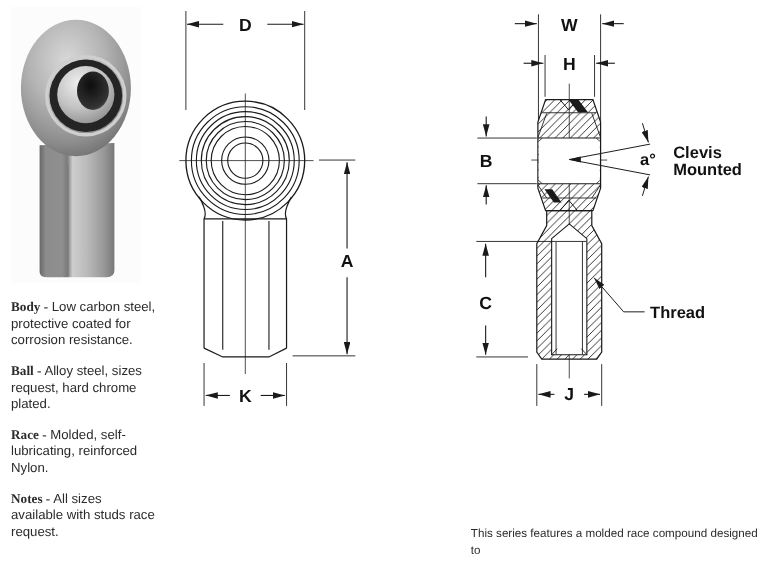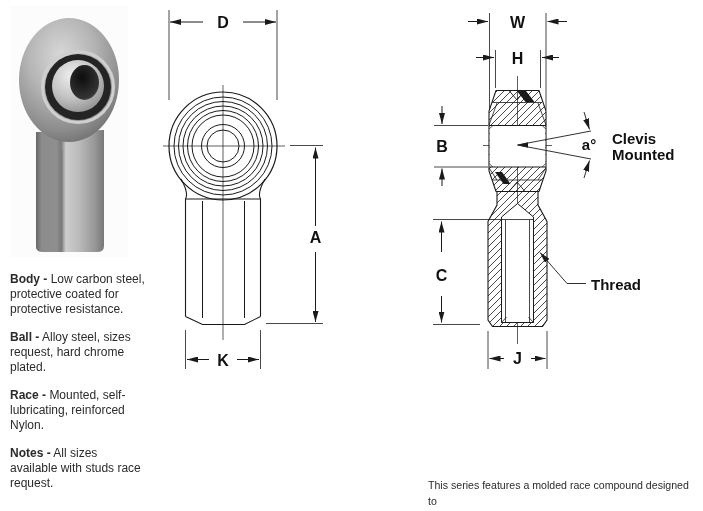--- a/index.html
+++ b/index.html
@@ -2,21 +2,21 @@
 <html><head>
 <meta charset="utf-8">
 <style>
   html,body{margin:0;padding:0;background:#ffffff;}
   #canvas{position:relative;width:703px;height:511px;background:#ffffff;overflow:hidden;
           font-family:"Liberation Sans", sans-serif;}
   #drawing{position:absolute;left:0;top:0;}
   .specs{position:absolute;left:10px;top:272px;width:158px;color:#2b2b2b;
          font-size:12px;line-height:15px;}
   .spec{margin:0 0 13px 0;}
-  .spec b{font-weight:bold;}
+  .spec b{font-weight:bold;font-family:Liberation Serif, serif;}
   .footnote{position:absolute;left:428px;top:477px;width:272px;text-align:left;
             color:#2b2b2b;font-size:10.6px;line-height:16px;}
   svg text{fill:#111;}
   .dimlbl{font-weight:bold;font-size:16px;}
   .dimlbl-sm{font-weight:bold;font-size:15px;}
   .callout{font-weight:bold;font-size:15px;}
 </style>
 </head>
 <body>
 
@@ -209,25 +209,25 @@
     <g>
       <path d="M 586,283.5 L 567,283.5 L 540,252.5" stroke-width="0.9" marker-end="url(#arr)"></path>
       <text x="591" y="289.5" class="callout" stroke="none">Thread</text>
     </g>
   </g>
 </svg>
 
 <div class="specs">
   <p class="spec"><b>Body -</b> <span>Low carbon steel,</span><br>
     <span>protective coated for</span><br>
-    <span>protective resistance.</span></p>
+    <span>corrosion resistance.</span></p>
   <p class="spec"><b>Ball -</b> <span>Alloy steel, sizes</span><br>
     <span>request, hard chrome</span><br>
     <span>plated.</span></p>
-  <p class="spec"><b>Race -</b> <span>Mounted, self-</span><br>
+  <p class="spec"><b>Race -</b> <span>Molded, self-</span><br>
     <span>lubricating, reinforced</span><br>
     <span>Nylon.</span></p>
   <p class="spec"><b>Notes -</b> <span>All sizes</span><br>
     <span>available with studs race</span><br>
     <span>request.</span></p>
 </div>
 
 <div class="footnote">
   <span>This series features a molded race compound designed to</span><br>
   

